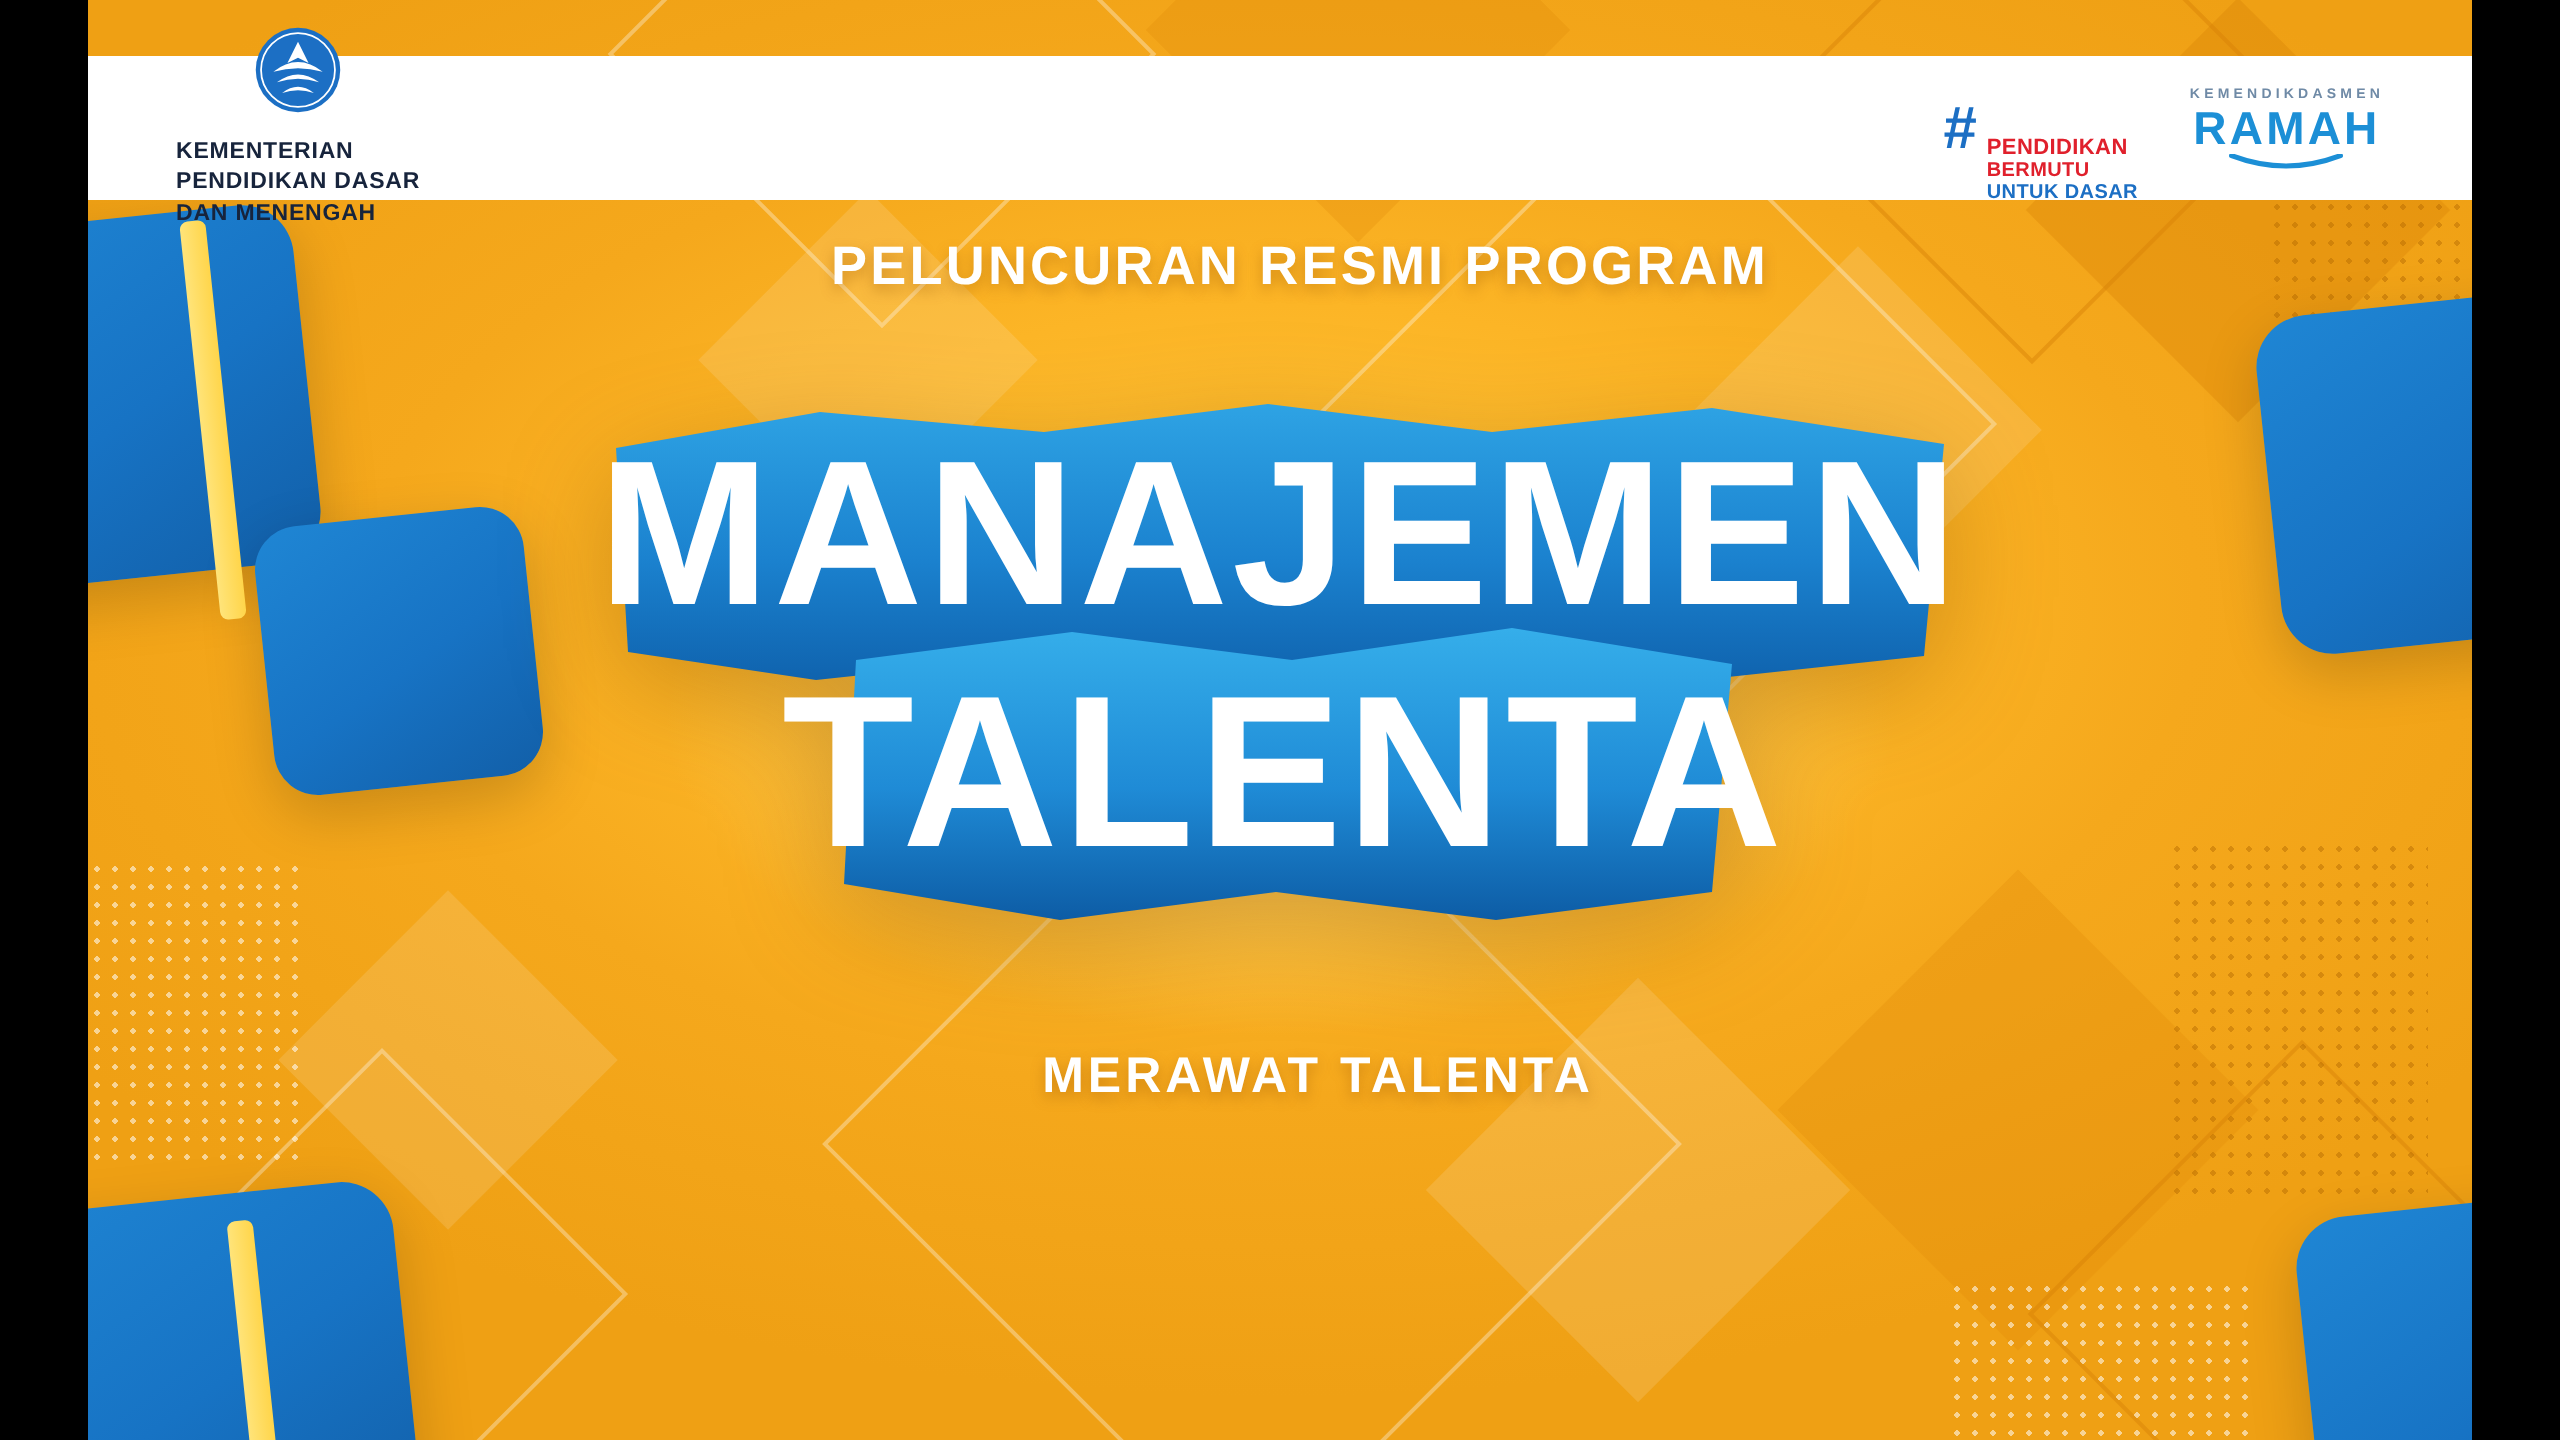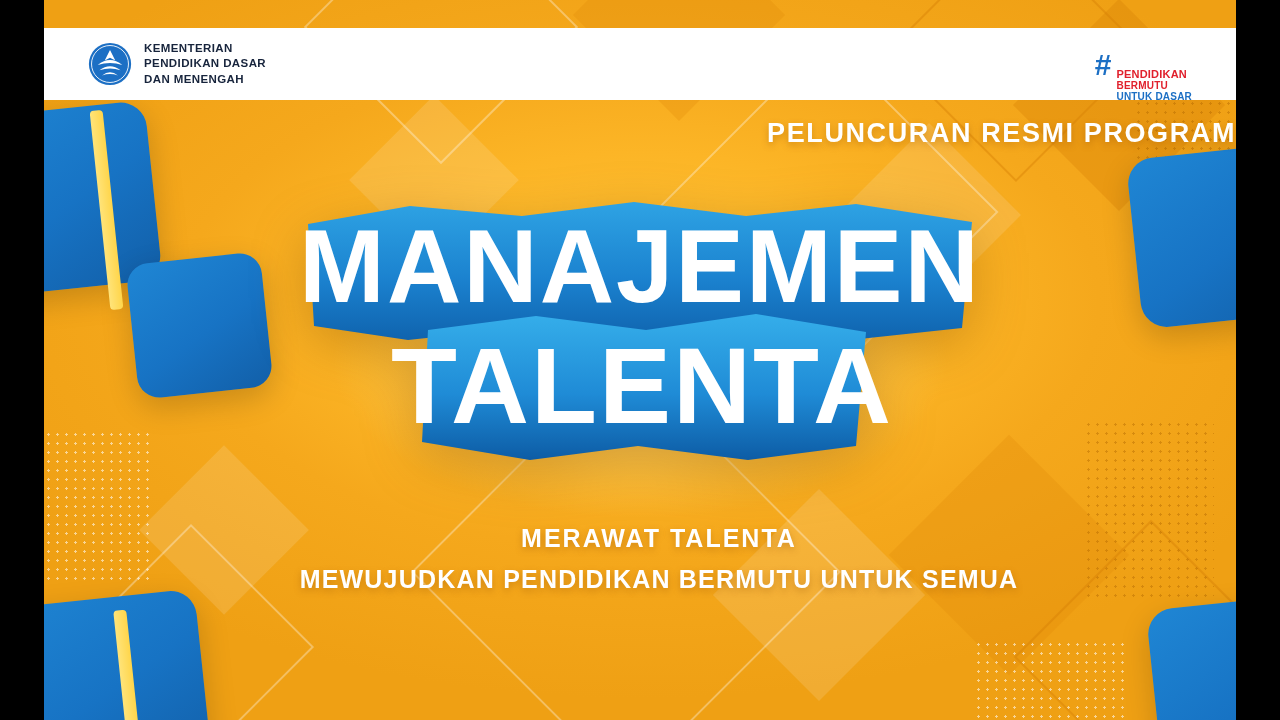--- a/index.html
+++ b/index.html
@@ -97,20 +97,21 @@
     z-index: 30;
     display: flex;
     align-items: center;
     justify-content: space-between;
   }
   #header-left {
     display: flex;
     align-items: center;
     gap: 12px;
     padding-left: 44px;
+    flex-direction: column;
   }
   #tutwuri {
     width: 44px;
     height: 44px;
     flex: 0 0 auto;
   }
   #ministry-text {
     font-size: 11.5px;
     line-height: 1.32;
     font-weight: bold;
@@ -167,21 +168,21 @@
     width: 72px;
     height: 8px;
   }
 
   
   #eyebrow {
     position: absolute;
     left: 0;
     right: 0;
     top: 118px;
-    text-align: right;
+    text-align: center;
     z-index: 25;
     color: #ffffff;
     font-size: 27px;
     font-weight: bold;
     letter-spacing: 1.6px;
     text-shadow: 0 3px 7px rgba(150,80,0,0.38);
     padding-left: 20px;
   }
 
   
@@ -293,21 +294,20 @@
 
       <g>
         <path d="M138,150 L246,136 L356,150 L466,134 L576,152 L566,266 L458,280 L348,266 L240,280 L132,262 Z" fill="url(#plateGrad2)"></path>
       </g>
 
       <text x="352" y="243" text-anchor="middle" font-family="'Liberation Sans', sans-serif" font-size="108" font-weight="bold" letter-spacing="2" fill="#ffffff">TALENTA</text>
     </svg>
 
     <div id="tagline">
       <div class="l1">MERAWAT TALENTA</div>
-      <div class="l2">MEWUJUDKAN PENDIDIKAN BERMUTU UNTUK SEMUA</div>
     </div>
   </div>
 
   <div id="header">
     <div id="header-left">
       <svg id="tutwuri" viewBox="0 0 100 100">
         <circle cx="50" cy="50" r="48" fill="#1c6fc4"></circle>
         <circle cx="50" cy="50" r="42" fill="#1c6fc4" stroke="#ffffff" stroke-width="2"></circle>
         <path d="M50 18 L62 42 L50 36 L38 42 Z" fill="#ffffff"></path>
         <path d="M22 52 Q50 30 78 52 Q50 44 22 52 Z" fill="#ffffff"></path>
@@ -322,18 +322,25 @@
     <div id="header-right">
       <div id="pbus">
         <div id="hash">#</div>
         <div id="pbus-lines">
           <div class="pbus-l1">PENDIDIKAN</div>
           <div class="pbus-l2">BERMUTU</div>
           <div class="pbus-l3">UNTUK DASAR</div>
         </div>
       </div>
 
+      <div id="ramah-block">
+        <div id="ramah-kicker">KEMENDIKDASMEN</div>
+        <div id="ramah-word">RAMAH</div>
+        <svg id="ramah-swoosh" viewBox="0 0 72 10">
+          <path d="M2 1 Q36 14 70 1" stroke="#1c8fd6" stroke-width="3.2" fill="none" stroke-linecap="round"></path>
+        </svg>
+      </div>
     </div>
   </div>
 
   <div class="bar left"></div>
   <div class="bar right"></div>
 </div>
 
 </body></html>

